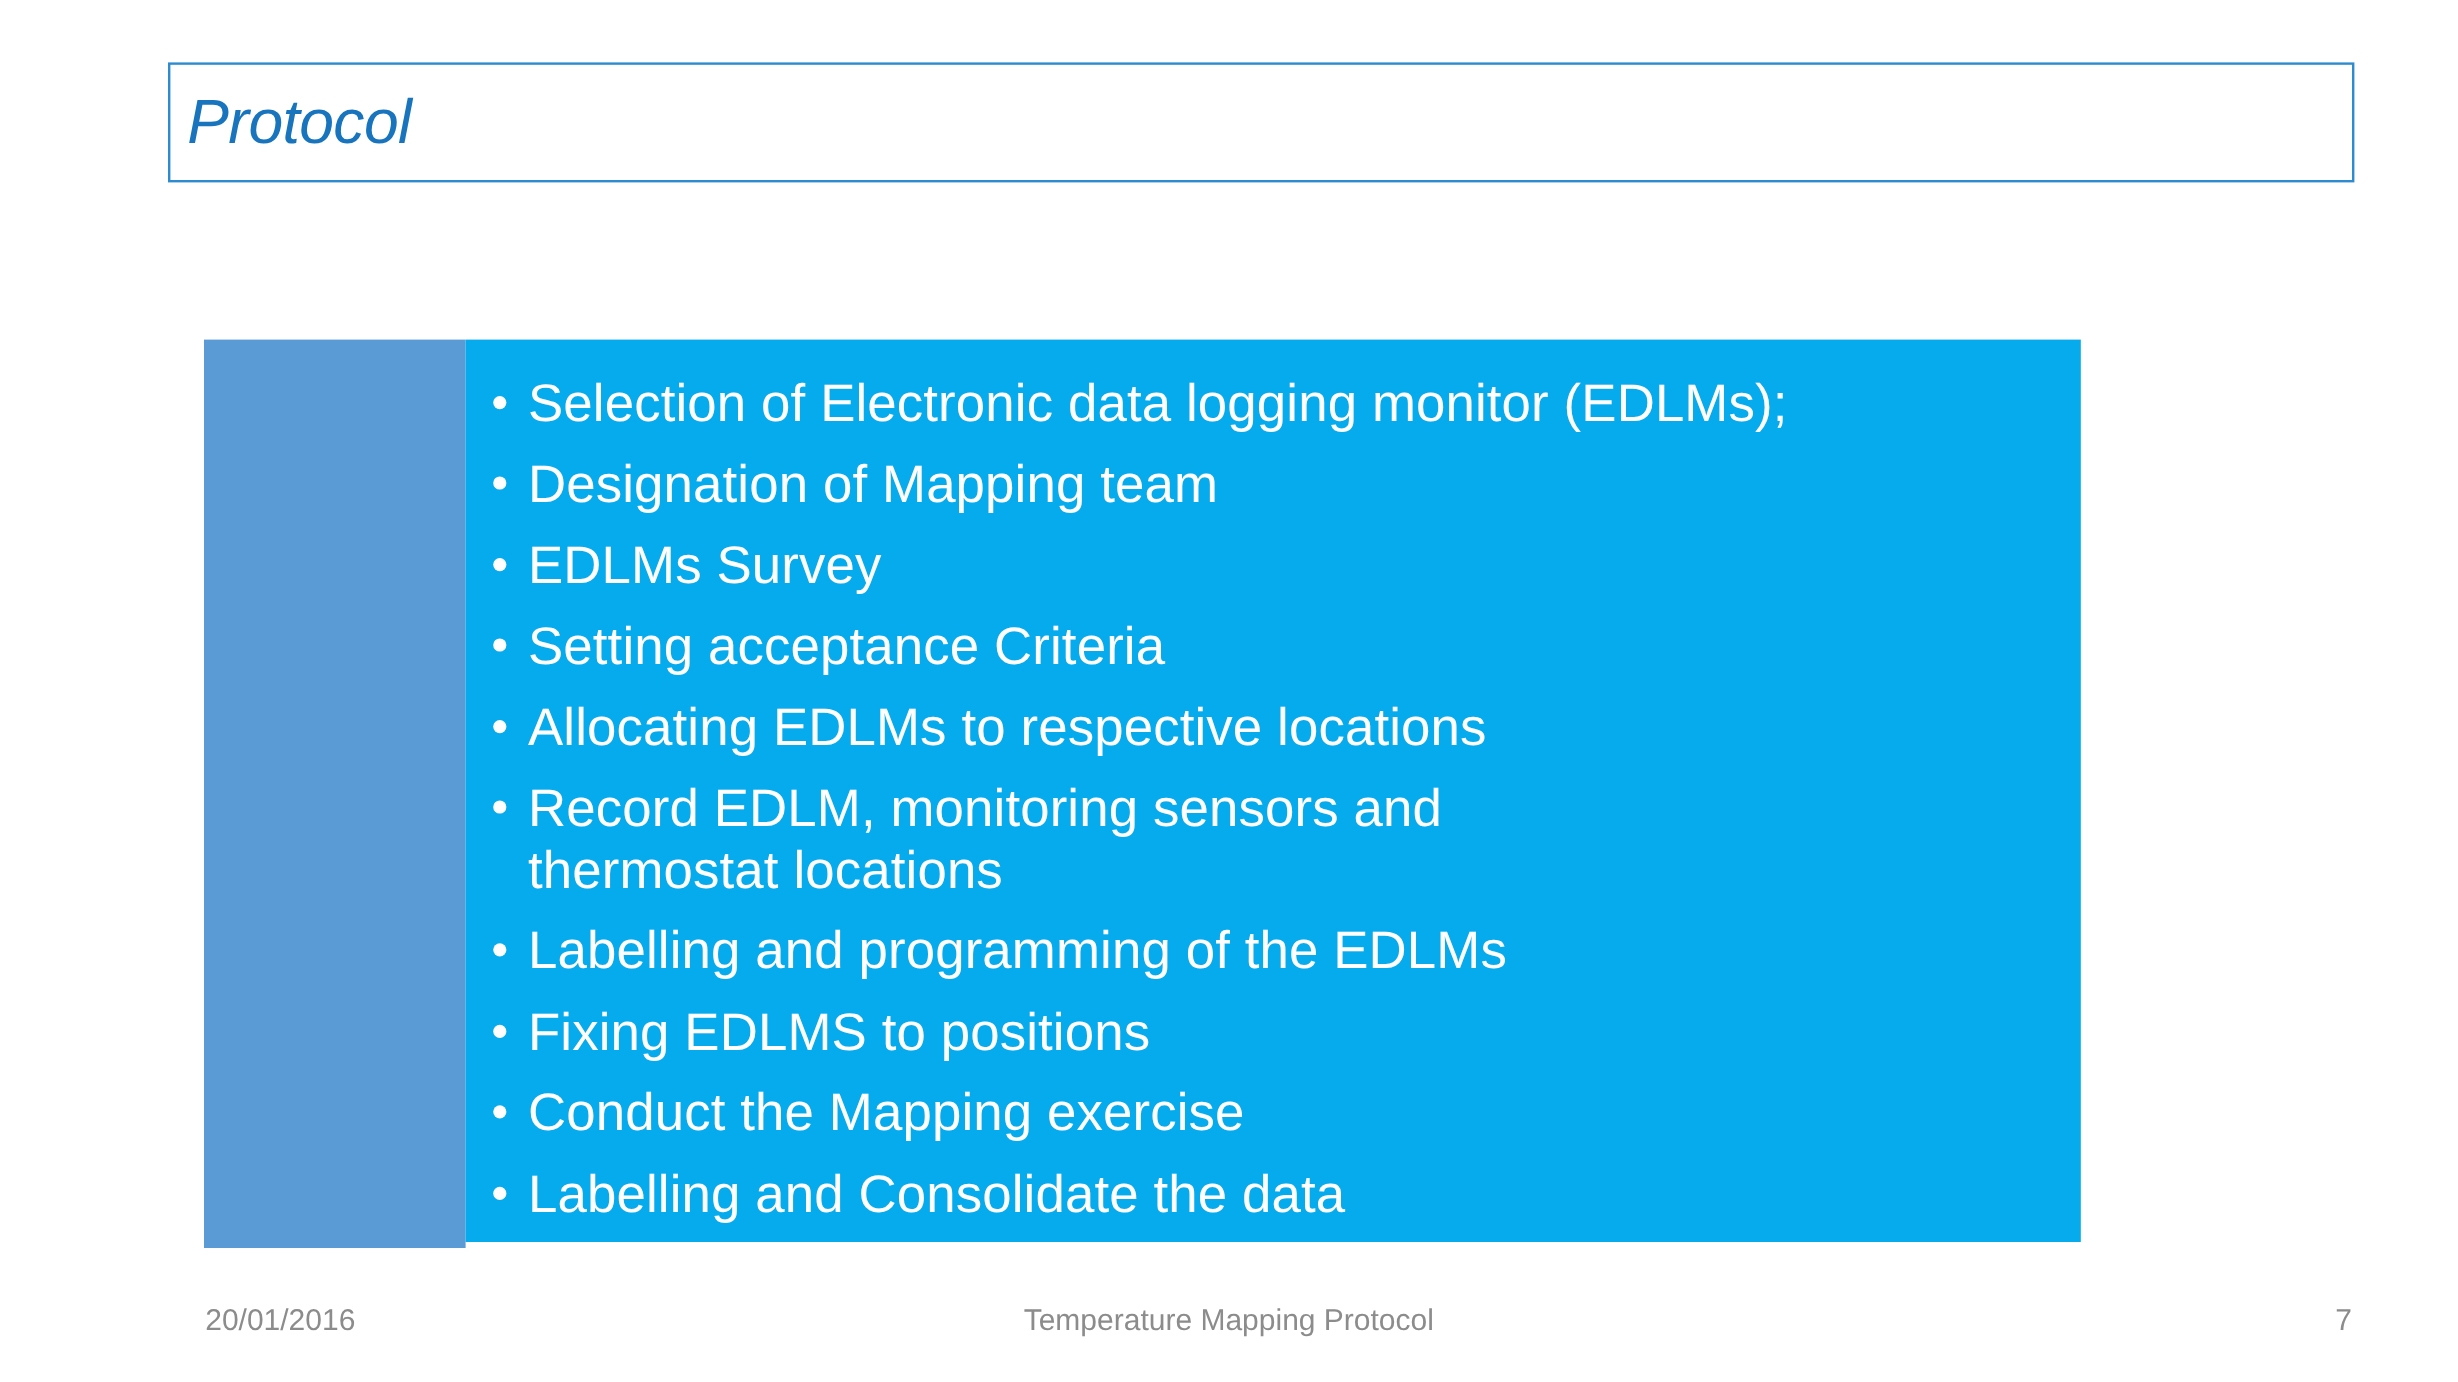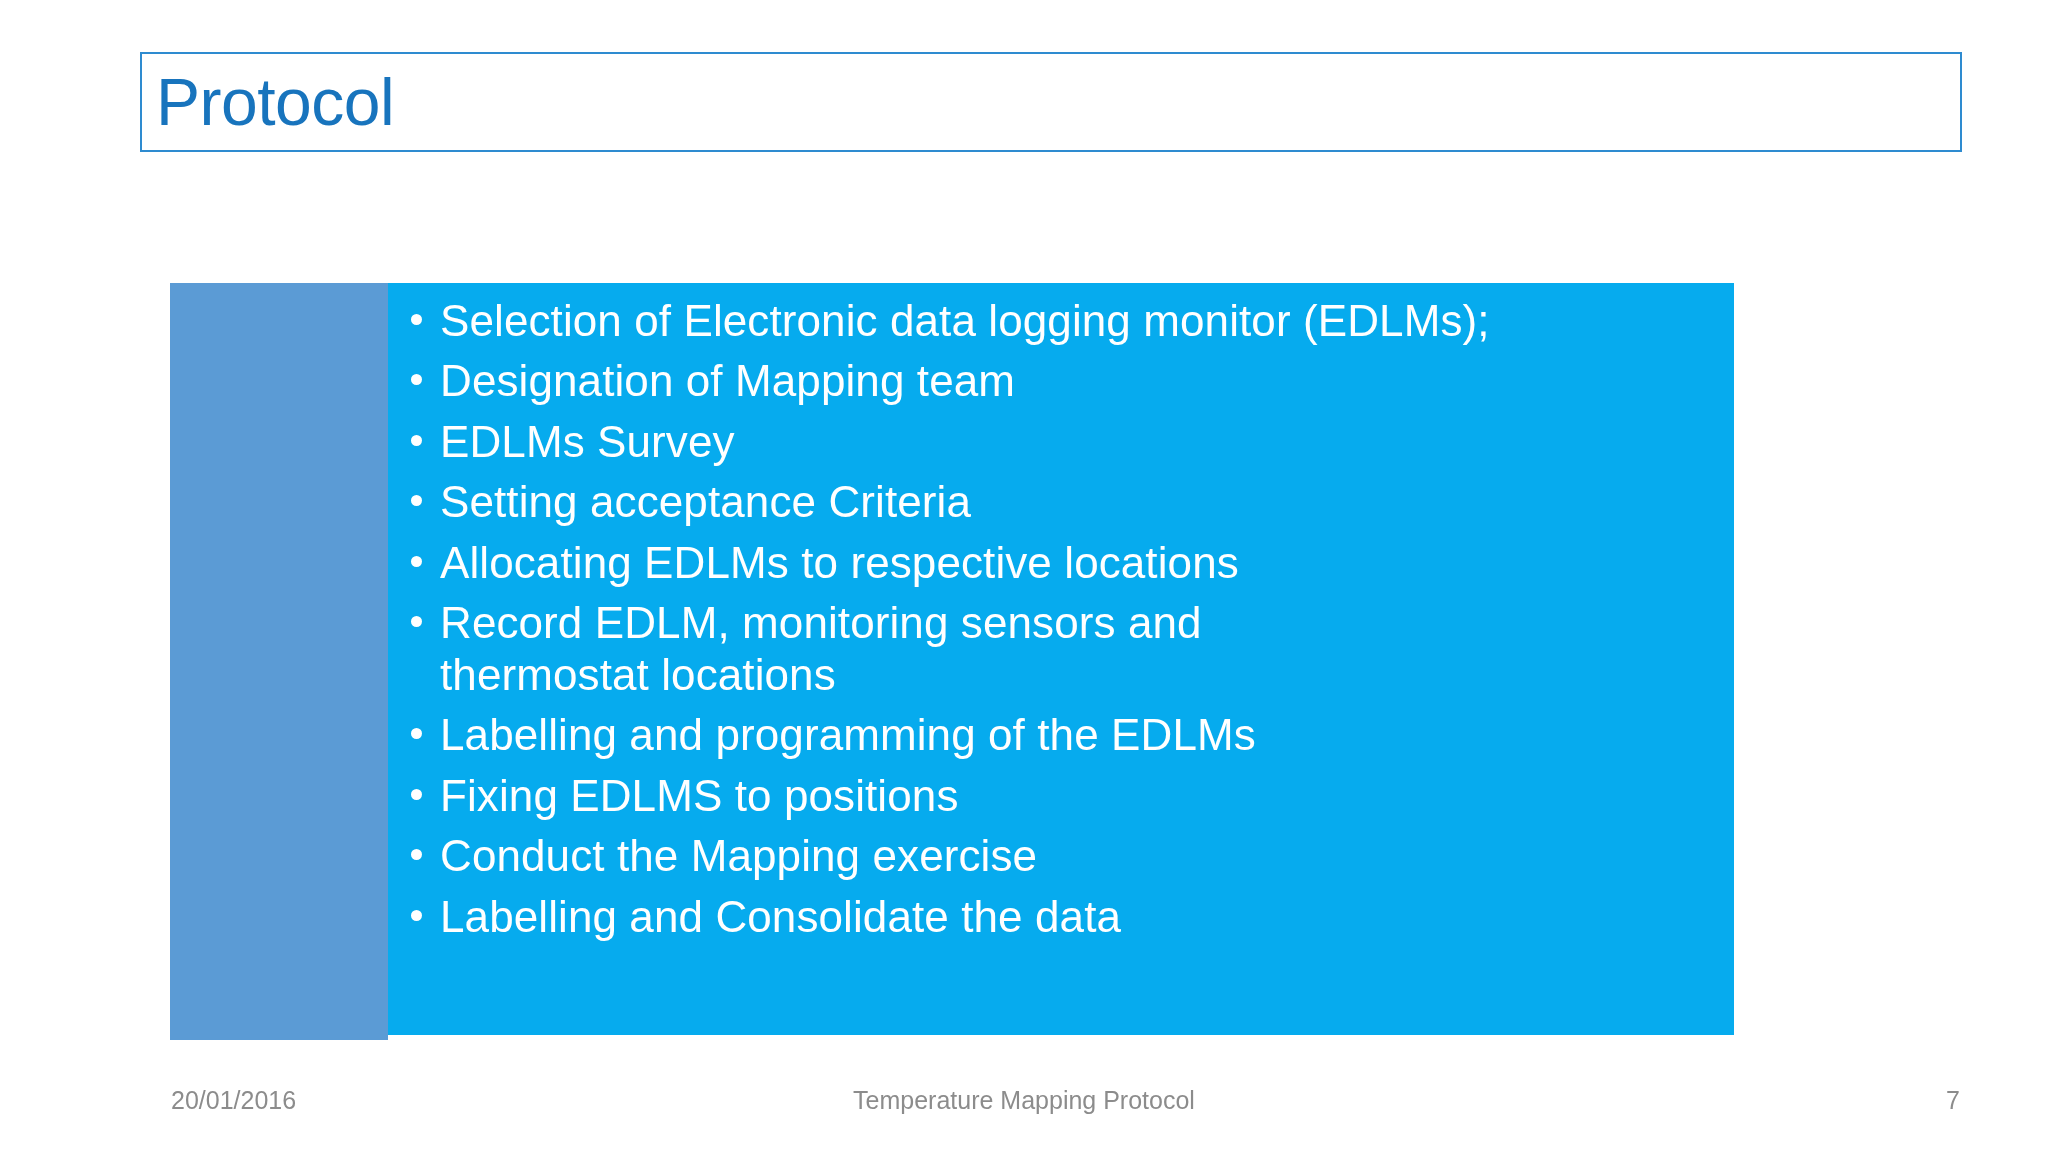--- a/index.html
+++ b/index.html
@@ -33,21 +33,22 @@
     width: 1822px;
     height: 100px;
     border: 2px solid #2E8BD0;
     background: #ffffff;
     box-sizing: border-box;
   }
   .title-text {
     position: absolute;
     left: 14px;
     top: -6px;
-    font-size: 66px;
+    font-size: 52px;
+    font-style: italic;
     font-weight: 400;
     color: #1874BD;
     line-height: 108px;
     white-space: nowrap;
     letter-spacing: -0.5px;
   }
 
   
   .content-wrap {
     position: absolute;
@@ -79,21 +80,21 @@
     left: 0;
     top: 12px;
     width: 1346px;
     margin: 0;
     padding: 0;
     list-style: none;
   }
   .bullet-item {
     position: relative;
     padding-left: 52px;
-    margin: 0 0 9px 0;
+    margin: 16px 0 9px 0;
     color: #ffffff;
     font-size: 44px;
     line-height: 1.17;
     font-weight: 400;
     letter-spacing: 0.1px;
   }
   .bullet-item .dot {
     position: absolute;
     left: 23px;
     top: 19px;

